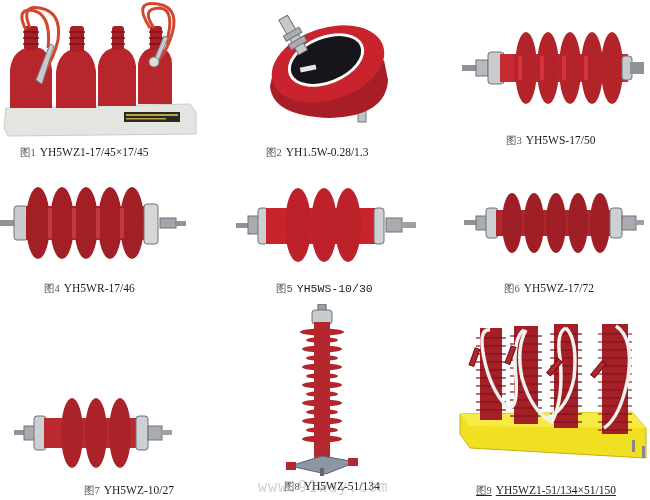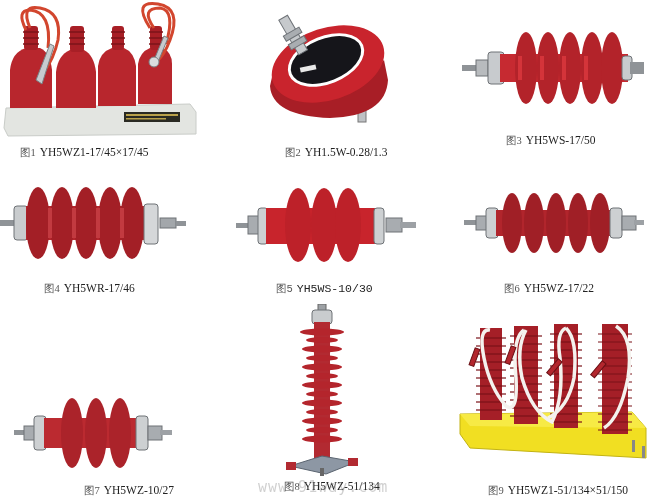--- a/index.html
+++ b/index.html
@@ -78,21 +78,21 @@
     <ellipse cx="66" cy="52" rx="37" ry="21" fill="#15151a" transform="rotate(-22 66 52)"></ellipse>
     <rect x="40" y="58" width="16" height="5" fill="#e8e8e8" transform="rotate(-12 48 60)"></rect>
 
     <g transform="rotate(-30 36 30)">
       <rect x="30" y="6" width="10" height="40" fill="#c6c9cc" stroke="#6f7378"></rect>
       <rect x="26" y="22" width="18" height="6" fill="#a9adb1" stroke="#6f7378"></rect>
       <rect x="26" y="32" width="18" height="6" fill="#a9adb1" stroke="#6f7378"></rect>
     </g>
   </svg>
 </div>
-<div class="caption" style="left:285px;top:146px;">
+<div class="caption" style="left:266px;top:146px;">
   <span class="fig">图2</span><span>YH1.5W-0.28/1.3</span>
 </div>
 
 <div class="cell" style="left:460px;top:28px;width:190px;height:90px;">
   <svg width="190" height="90" viewBox="0 0 190 90">
     <rect x="2" y="37" width="22" height="6" fill="#8f9397"></rect>
     <rect x="16" y="32" width="12" height="16" fill="#b8bbbe" stroke="#6e7276"></rect>
     <rect x="28" y="24" width="16" height="32" rx="3" fill="#c8cbce" stroke="#6e7276"></rect>
     <rect x="40" y="26" width="128" height="28" fill="#c62a31"></rect>
     <g fill="#b3232a">
@@ -175,21 +175,21 @@
       <ellipse cx="94" cy="33" rx="10" ry="30"></ellipse>
       <ellipse cx="116" cy="33" rx="10" ry="30"></ellipse>
       <ellipse cx="138" cy="33" rx="10" ry="30"></ellipse>
     </g>
     <rect x="148" y="18" width="12" height="30" rx="3" fill="#cdd0d2" stroke="#6e7276"></rect>
     <rect x="160" y="26" width="14" height="14" fill="#a8acb0" stroke="#6e7276"></rect>
     <rect x="172" y="30" width="10" height="5" fill="#9da1a5"></rect>
   </svg>
 </div>
 <div class="caption" style="left:504px;top:282px;">
-  <span class="fig">图6</span><span>YH5WZ-17/22</span>
+  <span class="fig">图6</span><span>YH5WZ-17/72</span>
 </div>
 
 <div class="cell" style="left:14px;top:396px;width:160px;height:76px;">
   <svg width="160" height="76" viewBox="0 0 160 76">
     <rect x="0" y="34" width="16" height="5" fill="#8f9397"></rect>
     <rect x="10" y="30" width="12" height="14" fill="#a8acb0" stroke="#6e7276"></rect>
     <rect x="20" y="20" width="12" height="34" rx="3" fill="#cdd0d2" stroke="#6e7276"></rect>
     <rect x="30" y="22" width="96" height="30" fill="#bb2a30"></rect>
     <g fill="#ab232a">
       <ellipse cx="58" cy="37" rx="11" ry="35"></ellipse>
@@ -306,17 +306,17 @@
     </g>
 
     <g fill="#b3262d" stroke="#6a1015">
       <rect x="16" y="30" width="5" height="18" transform="rotate(20 18 39)"></rect>
       <rect x="52" y="28" width="5" height="18" transform="rotate(20 54 37)"></rect>
       <rect x="96" y="40" width="5" height="18" transform="rotate(40 98 49)"></rect>
       <rect x="140" y="42" width="5" height="18" transform="rotate(40 142 51)"></rect>
     </g>
   </svg>
 </div>
-<div class="caption" style="left:488px;top:484px;">
+<div class="caption" style="left:476px;top:484px;text-decoration:underline;">
   <span class="fig">图9</span><span>YH5WZ1-51/134×51/150</span>
 </div>
 
 <div class="watermark">www.91way.com</div>
 
 </body></html>

